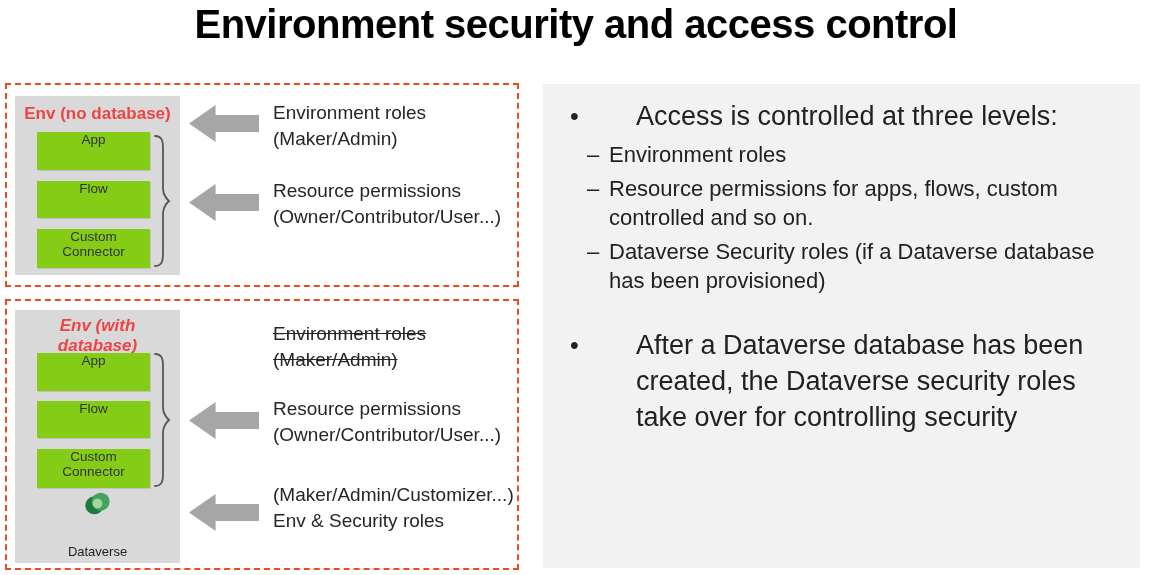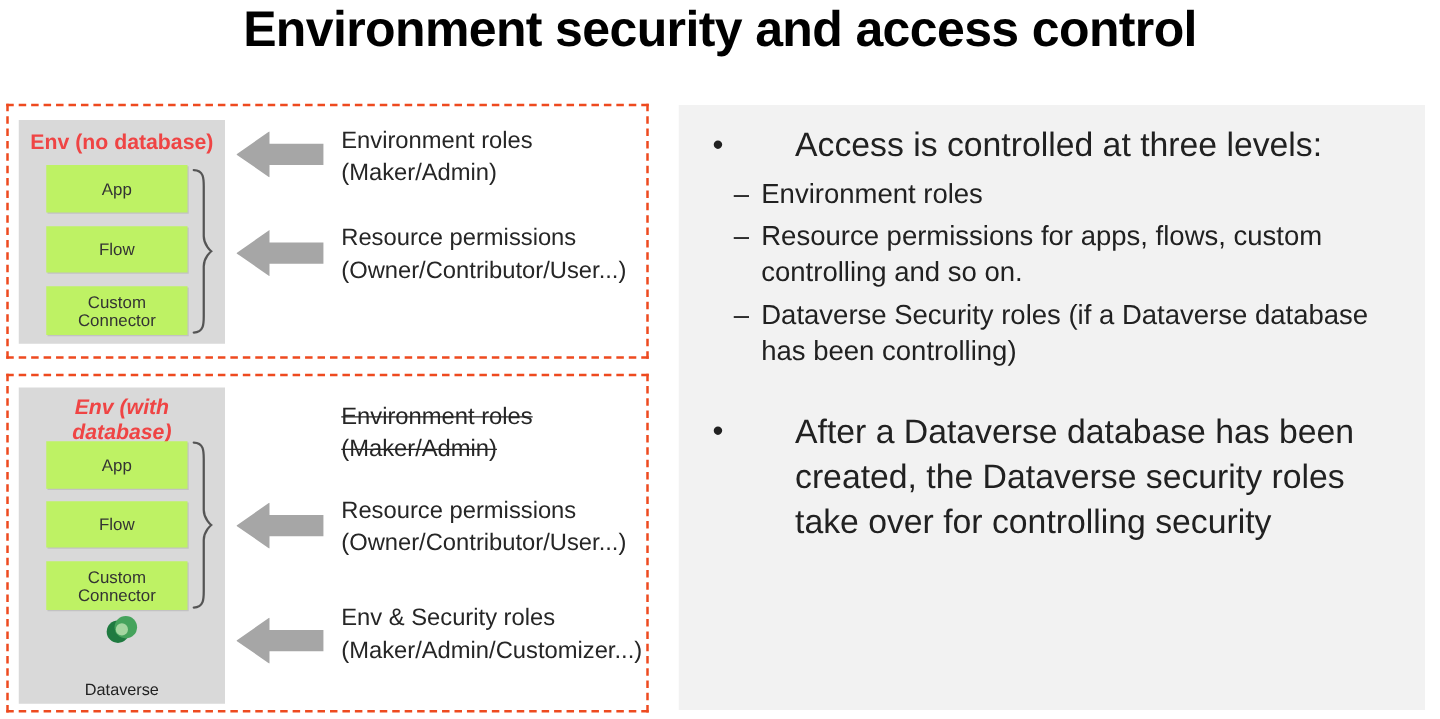--- a/index.html
+++ b/index.html
@@ -16,23 +16,23 @@
   .gray-panel { position:absolute; background:#d9d9d9; }
   .panel1 { left:15px; top:96px;  width:165px; height:179px; }
   .panel2 { left:15px; top:310px; width:165px; height:253px; }
 
   .panel-header { position:absolute; width:165px; text-align:center;
                   font-size:17px; font-weight:bold; color:#ef4444; line-height:20px; }
   .header1 { left:15px; top:104px; }
   .header2 { left:15px; top:316px;font-style:italic; }
   .header2 span { display:inline-block; width:100px; }
 
-  .wbox { position:absolute; left:37px; width:113px; background:#bef264;
+  .wbox { position:absolute; left:37px; width:113px; background:#84cc16;
           box-shadow:1px 1px 0 rgba(0,0,0,0.10);
-          display:flex; align-items:center; justify-content:center;
+          display:flex; align-items:flex-start; justify-content:center;
           font-size:13.5px; color:#333; text-align:center; }
   .wbox span { display:inline-block; max-width:92px; line-height:15px; }
 
   .brace { position:absolute; }
 
   .arrow { position:absolute; width:70px; height:37px; background:#a6a6a6;
            clip-path:polygon(0 50%, 38% 0, 38% 27%, 100% 27%, 100% 73%, 38% 73%, 38% 100%); }
 
   .anno { position:absolute; left:273px; font-size:19px; color:#262626; line-height:26px; white-space:nowrap; }
   .strike div { text-decoration:line-through; }
@@ -122,43 +122,43 @@
   </div>
 
   <div class="arrow" style="left:189px; top:402px;"></div>
   <div class="anno" style="top:396px;">
     <div>Resource permissions</div>
     <div>(Owner/Contributor/User...)</div>
   </div>
 
   <div class="arrow" style="left:189px; top:494px;"></div>
   <div class="anno" style="top:482px;">
+    <div>(Maker/Admin/Customizer...)</div>
     <div>Env &amp; Security roles</div>
-    <div>(Maker/Admin/Customizer...)</div>
   </div>
 
   <div class="right-panel">
 
     <div class="l1-row">
       <span class="l1-marker">•</span>
       <span class="l1-text">Access is controlled at three levels:</span>
     </div>
 
     <div class="sub-list">
       <div class="sub-row">
         <span class="sub-marker">–</span>
         <span class="sub-text">Environment roles</span>
       </div>
       <div class="sub-row">
         <span class="sub-marker">–</span>
-        <span class="sub-text">Resource permissions for apps, flows, custom controlling and so on.</span>
+        <span class="sub-text">Resource permissions for apps, flows, custom controlled and so on.</span>
       </div>
       <div class="sub-row">
         <span class="sub-marker">–</span>
-        <span class="sub-text">Dataverse Security roles (if a Dataverse database has been controlling)</span>
+        <span class="sub-text">Dataverse Security roles (if a Dataverse database has been provisioned)</span>
       </div>
     </div>
 
     <div class="l1-row l1-second">
       <span class="l1-marker">•</span>
       <span class="l1-text">After a Dataverse database has been created, the Dataverse security roles take over for controlling security</span>
     </div>
 
   </div>
 </div>

